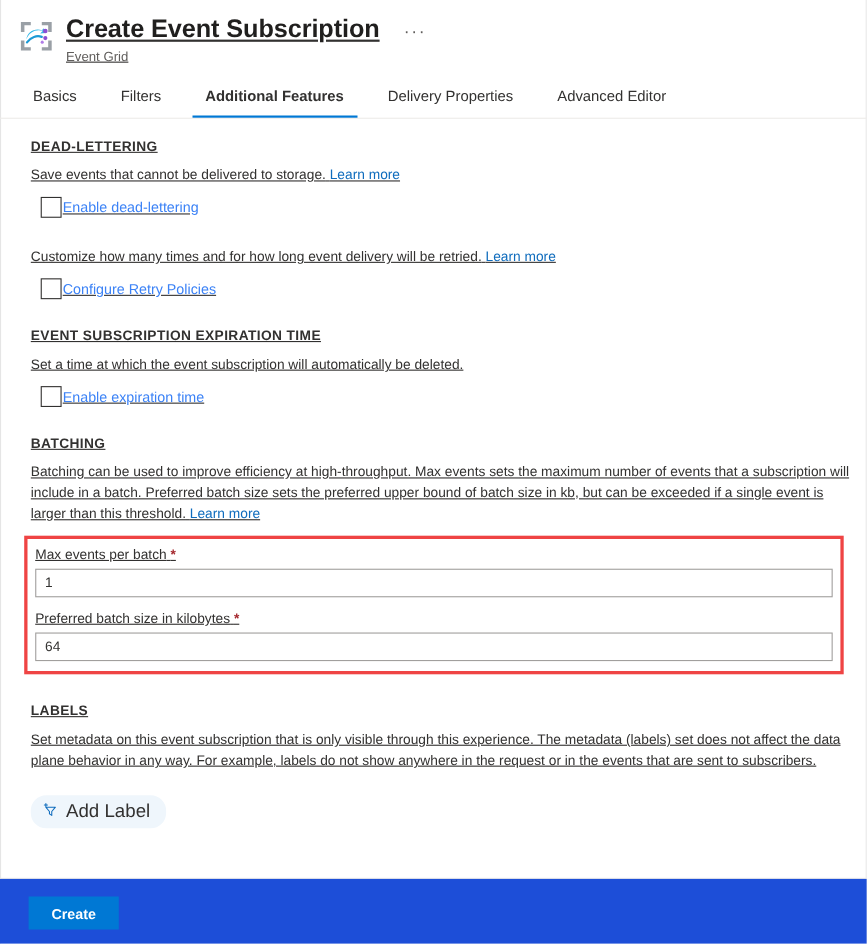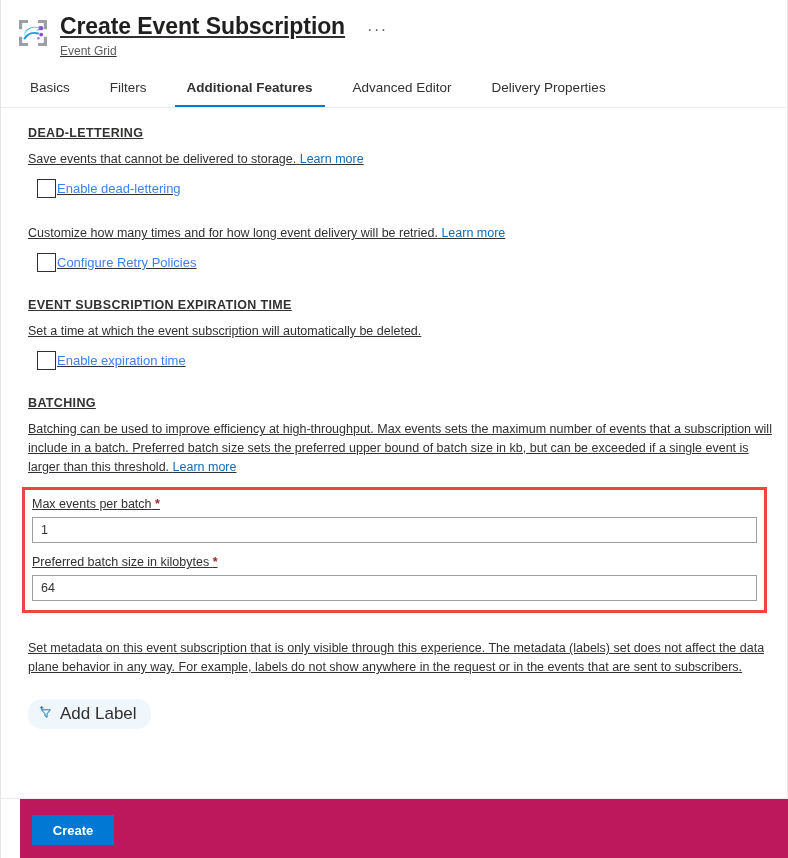--- a/index.html
+++ b/index.html
@@ -181,23 +181,22 @@
     position: absolute;
     left: 0; right: 0;
     top: 798px;
     height: 1px;
     background: #edebe9;
   }
   .footer {
     position: absolute;
     left: 0; right: 0;
     top: 799px; bottom: 0;
-    background: #be185d;
-    padding: 16px 0 0 12px;
-    margin-left: 20px;
+    background: #1d4ed8;
+    padding: 16px 0 0 26px;
   }
   .create-btn {
     background: #0078d4;
     color: #ffffff;
     border: none;
     font-family: "Liberation Sans", sans-serif;
     font-size: 13px;
     font-weight: 600;
     padding: 0 18px;
     height: 30px;
@@ -242,22 +241,22 @@
       <h1 class="page-title">Create Event Subscription</h1>
       <div class="page-subtitle">Event Grid</div>
     </div>
     <div class="ellipsis-menu">···</div>
   </div>
 
   <div class="tabs">
     <div class="tab">Basics</div>
     <div class="tab">Filters</div>
     <div class="tab active">Additional Features</div>
+    <div class="tab">Delivery Properties</div>
     <div class="tab">Advanced Editor</div>
-    <div class="tab">Delivery Properties</div>
   </div>
   <div class="tabs-rule"></div>
 </div>
 
 <div class="content">
 
   <div class="section">
     <div class="section-title">DEAD-LETTERING</div>
     <p class="section-desc">
       <span>Save events that cannot be delivered to storage.</span>
@@ -309,20 +308,21 @@
         <div class="field-label">
           <span>Preferred batch size in kilobytes</span>
           <span class="req-star">*</span>
         </div>
         <input class="text-input" type="text" value="64" style="">
       </div>
     </div>
   </div>
 
   <div class="section labels-section">
+    <div class="section-title">LABELS</div>
     <p class="section-desc">Set metadata on this event subscription that is only visible through this experience. The metadata (labels) set does not affect the data plane behavior in any way. For example, labels do not show anywhere in the request or in the events that are sent to subscribers.</p>
     <button class="add-label-btn">
       <span>
         <svg viewBox="0 0 16 16" width="14" height="14" aria-hidden="true">
           <path d="M3 5.5 h10 L9.2 10 v4 L6.8 12.4 V10 Z" fill="none" stroke="#0f6cbd" stroke-width="1.1" stroke-linejoin="round"></path>
           <path d="M3.1 1.6 v3.2 M1.5 3.2 h3.2" stroke="#0f6cbd" stroke-width="1.1" stroke-linecap="round"></path>
         </svg>
       </span>
       <span>Add Label</span>
     </button>

